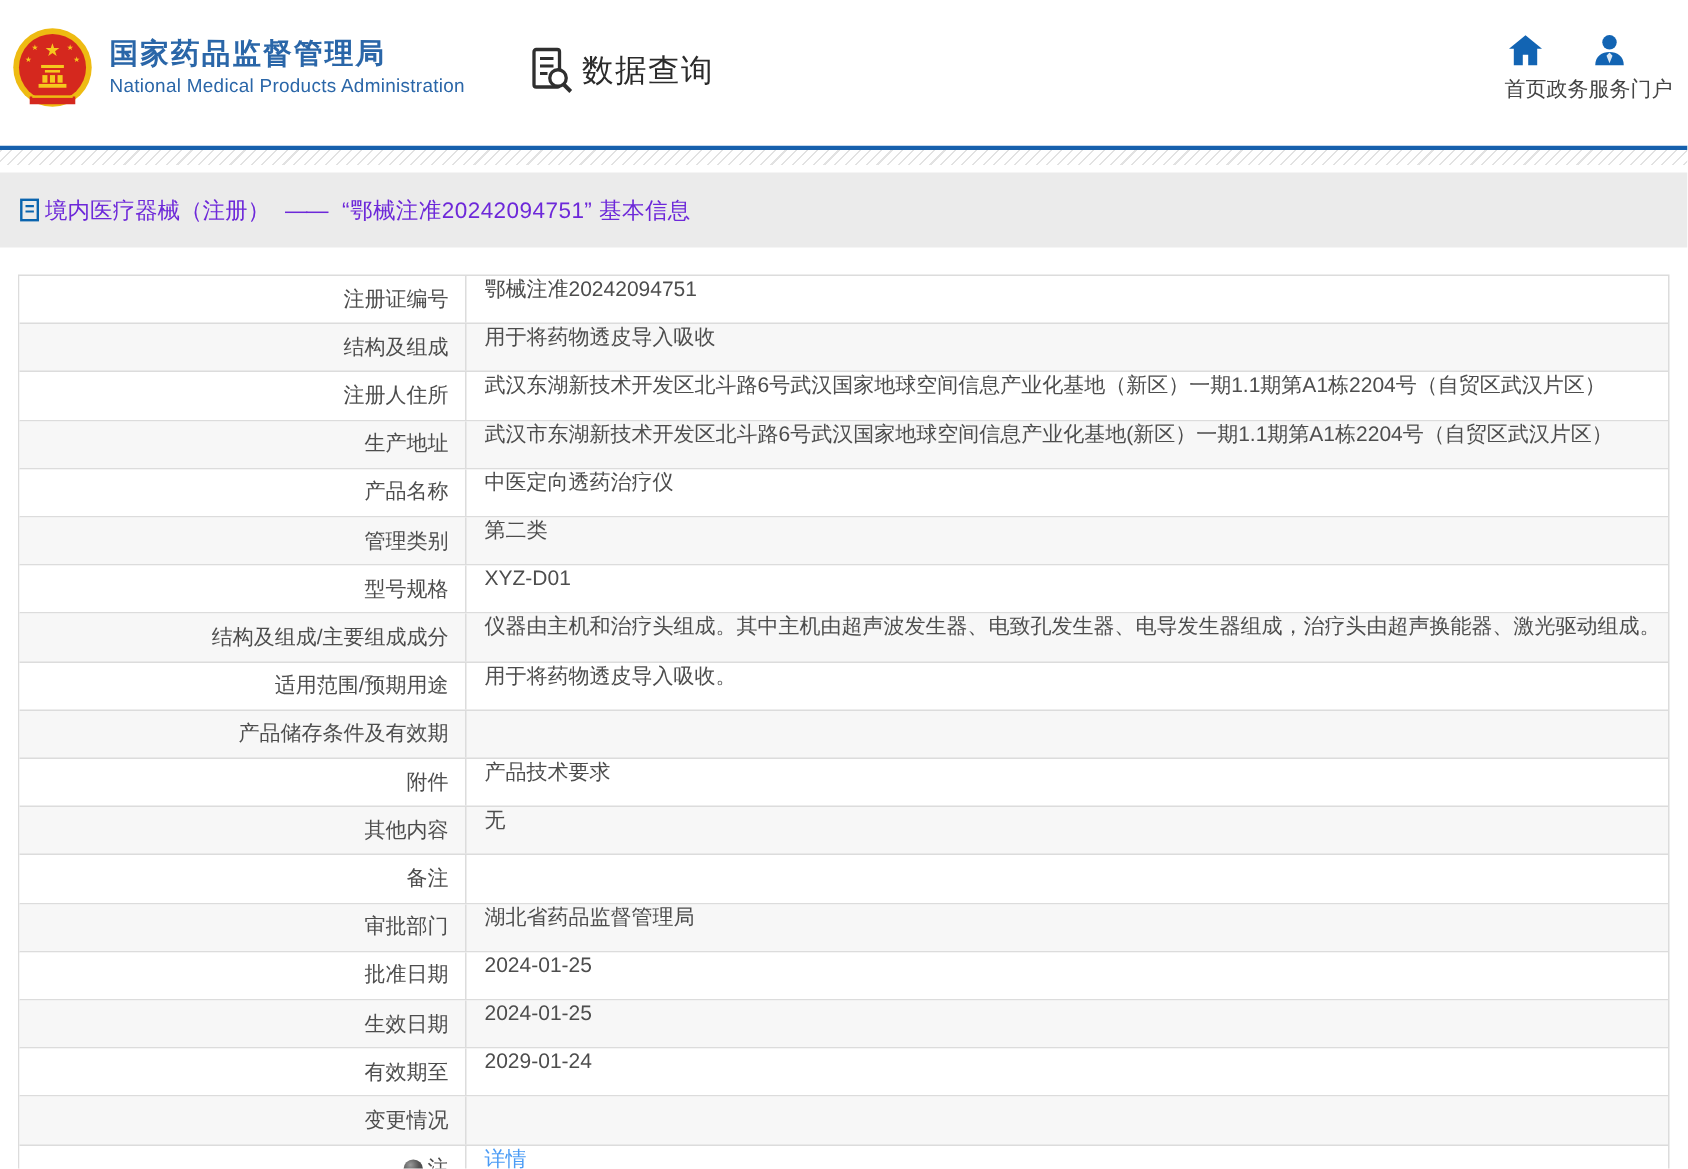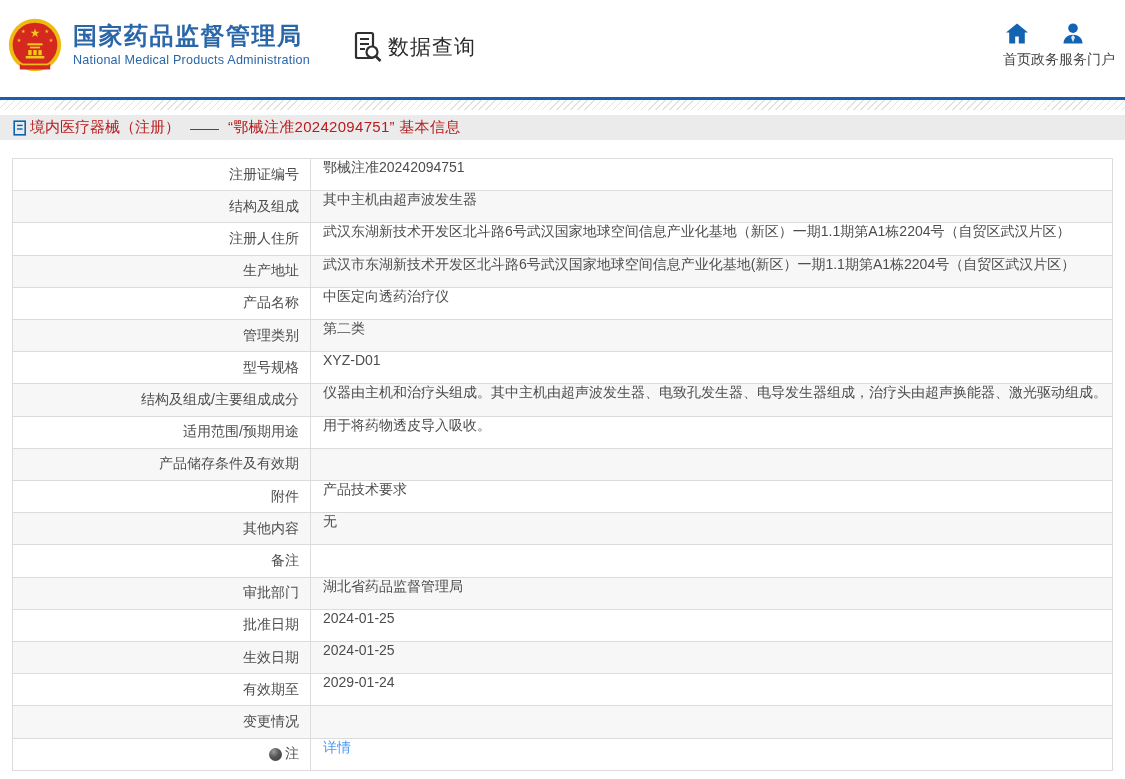--- a/index.html
+++ b/index.html
@@ -6,38 +6,38 @@
   html,body { margin:0; padding:0; }
   body {
     width:1125px; height:779px; overflow:hidden; background:#fff;
     font-family:"Liberation Sans","DejaVu Sans",sans-serif; color:#4d4d4d;
   }
 
   
   .site-header { position:relative; height:97px; background:#fff; }
   .logo-group { position:absolute; left:8px; top:17px; display:flex; align-items:center; gap:11px; cursor:pointer; }
   .emblem { width:54px; height:56px; flex:0 0 auto; }
-  .org-cn { font-size:24px; font-weight:bold; color:#2a66a8; letter-spacing:1.5px; line-height:1.15;font-family:Liberation Serif, serif; }
+  .org-cn { font-size:19px; font-weight:bold; color:#2a66a8; letter-spacing:1.5px; line-height:1.15;font-family:Liberation Serif, serif; }
   .org-en { font-size:12.6px; color:#2a66a8; margin-top:3px; letter-spacing:0.2px; }
 
   .data-query { position:absolute; left:353px; top:31px; display:flex; align-items:center; gap:5px; cursor:pointer; }
   .data-query-label { font-size:21px; color:#2b2b2b; letter-spacing:1px; }
 
   .top-links { position:absolute; right:10px; top:23px; display:flex; }
   .top-link { display:flex; flex-direction:column; align-items:center; gap:7px; cursor:pointer; text-decoration:none; }
   .top-link-label { font-size:14px; color:#444; }
 
   
   .blue-divider { height:3px; background:#1660ad; }
   .hatch-strip { height:10px;
     background:repeating-linear-gradient(135deg, #e2e2e2 0, #e2e2e2 1px, transparent 1px, transparent 5px); }
 
   
-  .breadcrumb { margin-top:5px; height:25px; background:#ebebeb; display:flex; align-items:center;
-    padding-left:13px; font-size:15px; color:#b91c1c; }
+  .breadcrumb { margin-top:5px; height:50px; background:#ebebeb; display:flex; align-items:center;
+    padding-left:13px; font-size:15px; color:#6d28d9; }
   .breadcrumb .doc-ic { margin-right:3px; display:flex; }
   .breadcrumb .dash { margin:0 10px; letter-spacing:-1px; }
   .breadcrumb .crumb-title { letter-spacing:0.3px; }
 
   
   .info-table { margin:18px 12px 0 12px; height:613px; border:1px solid #dcdcdc;
     display:flex; flex-direction:column; background:#fff; }
   .t-row { flex:1; display:flex; min-height:0; border-bottom:1px solid #dcdcdc; background:#fff; }
   .t-row:last-child { border-bottom:none; }
   .t-row:nth-child(even) { background:#f7f7f7; }
@@ -132,21 +132,21 @@
       </div>
       <div class="t-value">
         <span>鄂械注准20242094751</span>
       </div>
     </div>
     <div class="t-row">
       <div class="t-label">
         <span>结构及组成</span>
       </div>
       <div class="t-value">
-        <span>其中主机由超声波发生器</span>
+        <span>用于将药物透皮导入吸收</span>
       </div>
     </div>
     <div class="t-row">
       <div class="t-label">
         <span>注册人住所</span>
       </div>
       <div class="t-value">
         <span>武汉东湖新技术开发区北斗路6号武汉国家地球空间信息产业化基地（新区）一期1.1期第A1栋2204号（自贸区武汉片区）</span>
       </div>
     </div>

